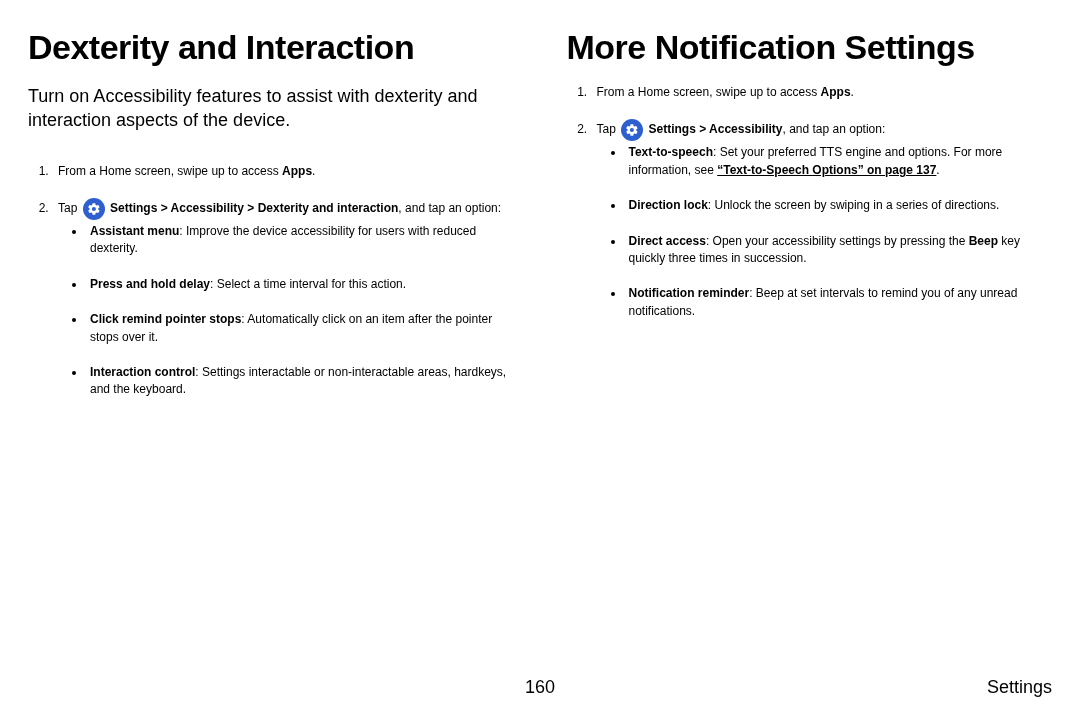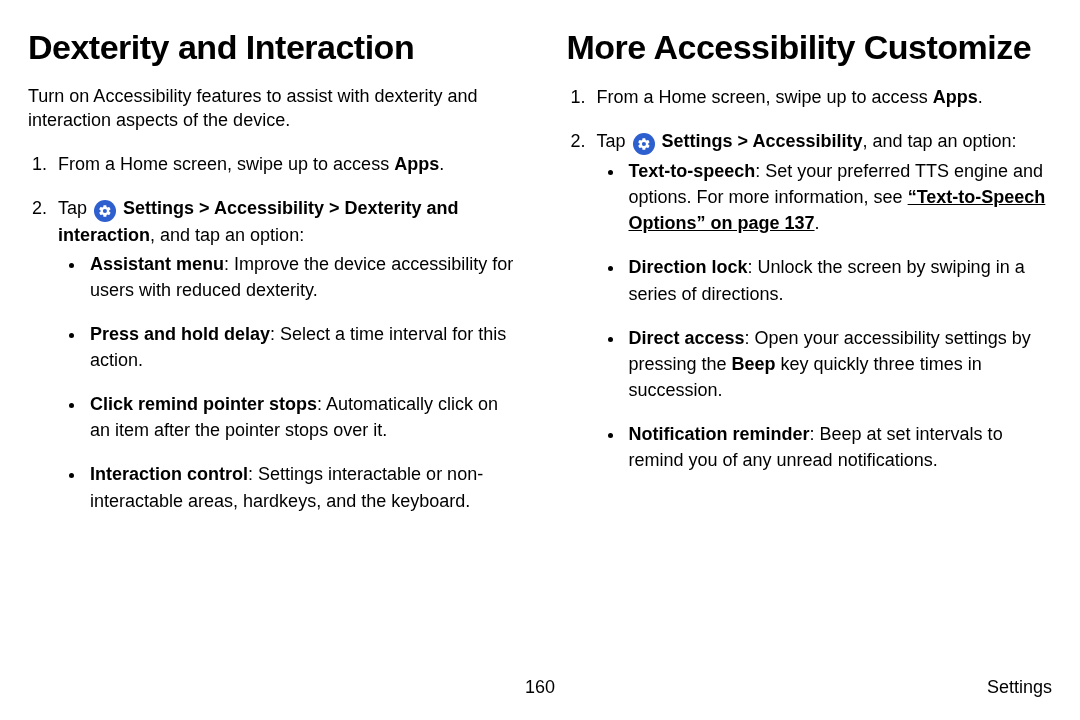--- a/index.html
+++ b/index.html
@@ -23,26 +23,26 @@
   h1 {
     font-size: 34px;
     font-weight: 900;
     line-height: 1.12;
     letter-spacing: -0.5px;
     margin-bottom: 18px;
   }
   .intro {
     font-size: 18px;
     line-height: 1.35;
-    margin-bottom: 18px;
+    margin-bottom: 30px;
   }
   ol.steps {
     list-style: decimal;
     padding-left: 24px;
-    font-size: 18px;
+    font-size: 12px;
     line-height: 1.45;
   }
   ol.steps > li {
     margin-bottom: 18px;
     padding-left: 6px;
   }
   ul.bullets {
     list-style: disc;
     padding-left: 28px;
     margin-top: 3px;
@@ -117,21 +117,21 @@
           </li>
           <li>
             <span class="b">Interaction control</span><span>: Settings interactable or non-interactable areas, hardkeys, and the keyboard.</span>
           </li>
         </ul>
       </li>
     </ol>
   </div>
 
   <div class="col">
-    <h1>More Accessibility Customize</h1>
+    <h1>More Notification Settings</h1>
 
     <ol class="steps">
       <li>
         <span>From a Home screen, swipe up to access </span><span class="b">Apps</span><span>.</span>
       </li>
       <li>
         <span>Tap </span><span class="gear">
             <svg viewBox="0 0 24 24" fill="#fff">
               <path d="M19.14,12.94a7,7,0,0,0,.05-.94,7,7,0,0,0-.05-.94l2.11-1.65a.5.5,0,0,0,.12-.64l-2-3.46a.5.5,0,0,0-.61-.22l-2.49,1a7,7,0,0,0-1.63-.94L14.32,2.5A.5.5,0,0,0,13.83,2H9.83a.5.5,0,0,0-.49.42L9,5.11a7,7,0,0,0-1.63.94l-2.49-1a.5.5,0,0,0-.61.22l-2,3.46a.5.5,0,0,0,.12.64L4.5,11.06a7,7,0,0,0,0,1.88L2.39,14.59a.5.5,0,0,0-.12.64l2,3.46a.5.5,0,0,0,.61.22l2.49-1a7,7,0,0,0,1.63.94l.32,2.65a.5.5,0,0,0,.49.42h4a.5.5,0,0,0,.49-.42l.32-2.65a7,7,0,0,0,1.63-.94l2.49,1a.5.5,0,0,0,.61-.22l2-3.46a.5.5,0,0,0-.12-.64ZM11.83,15.5A3.5,3.5,0,1,1,15.33,12,3.5,3.5,0,0,1,11.83,15.5Z"></path>
             </svg>

